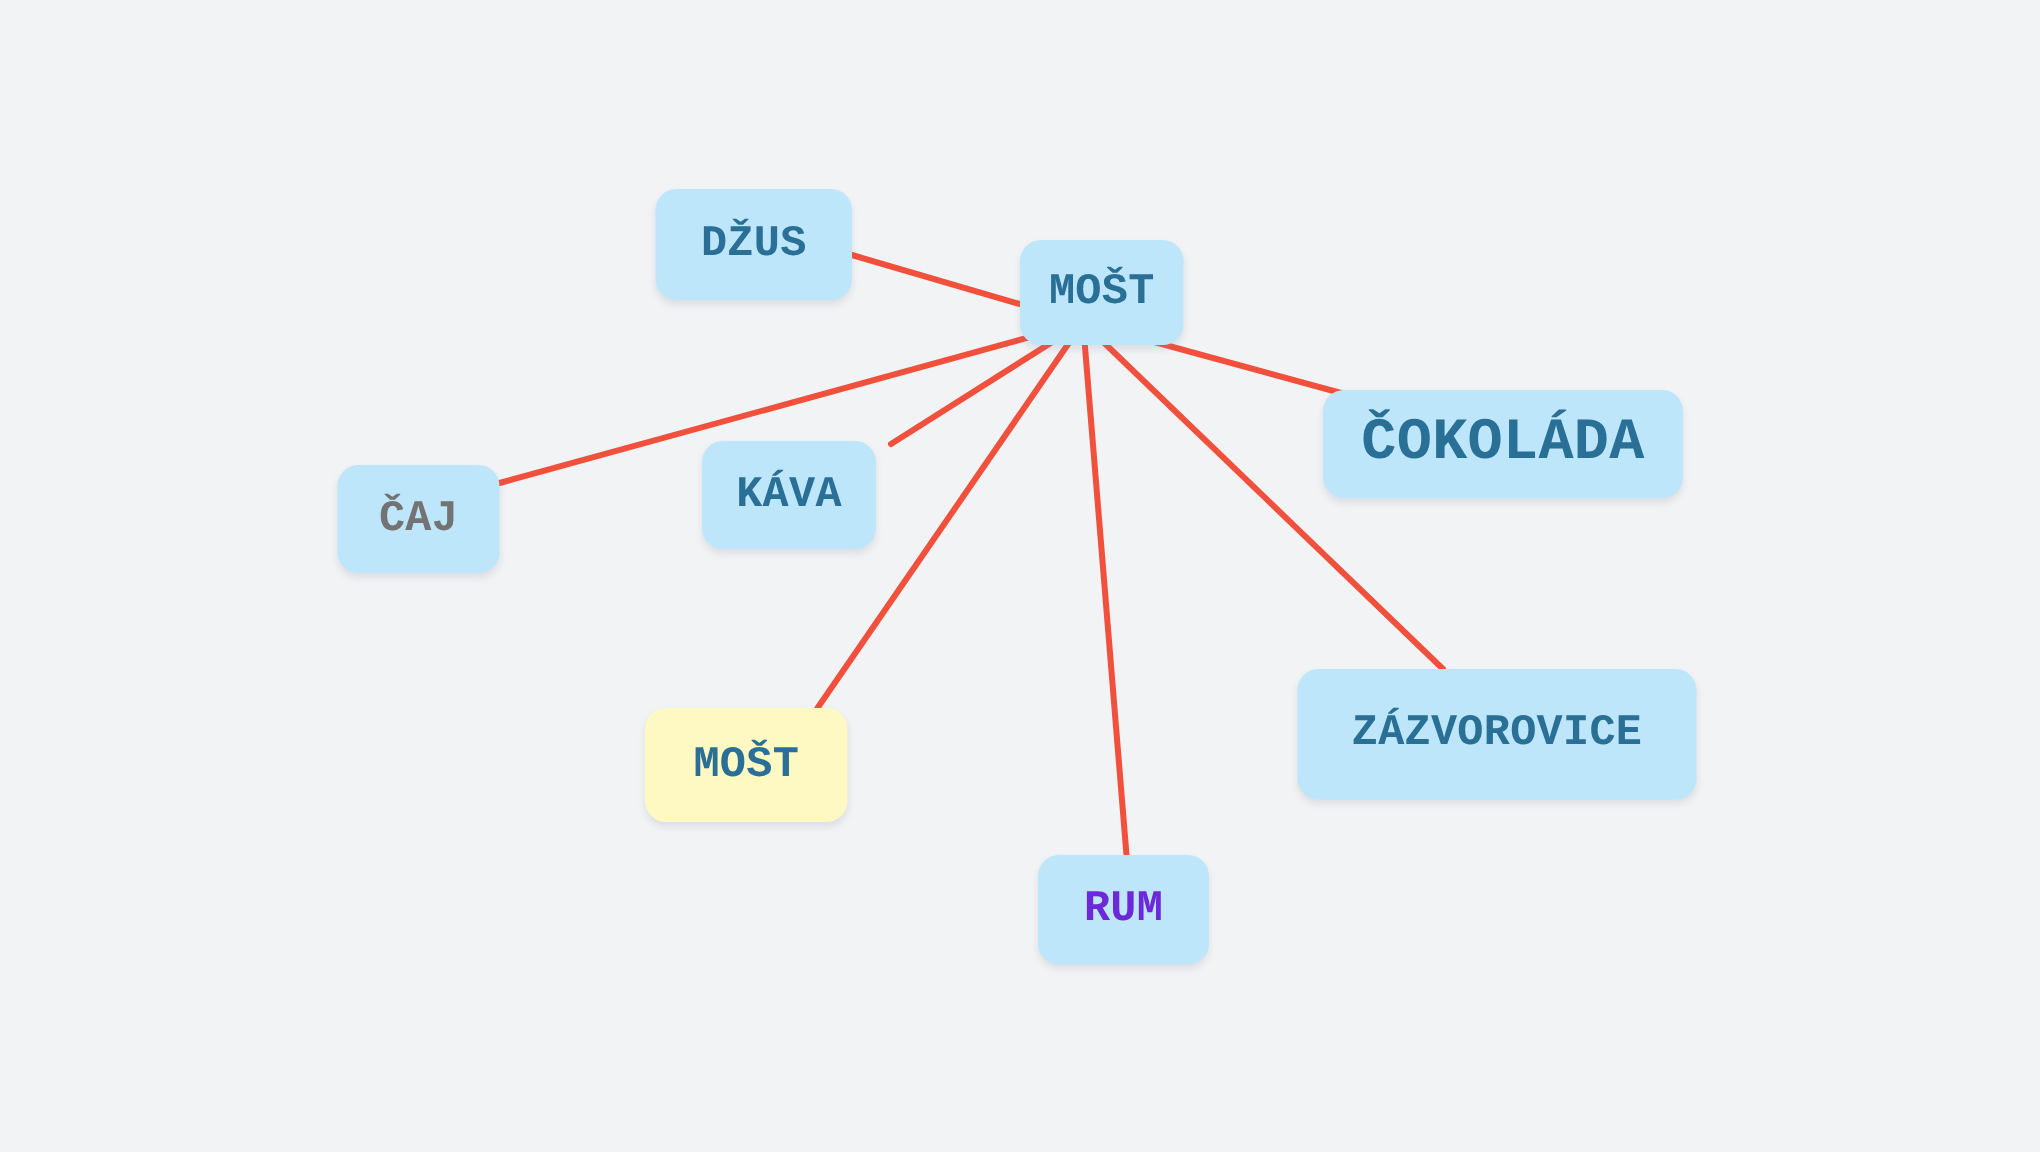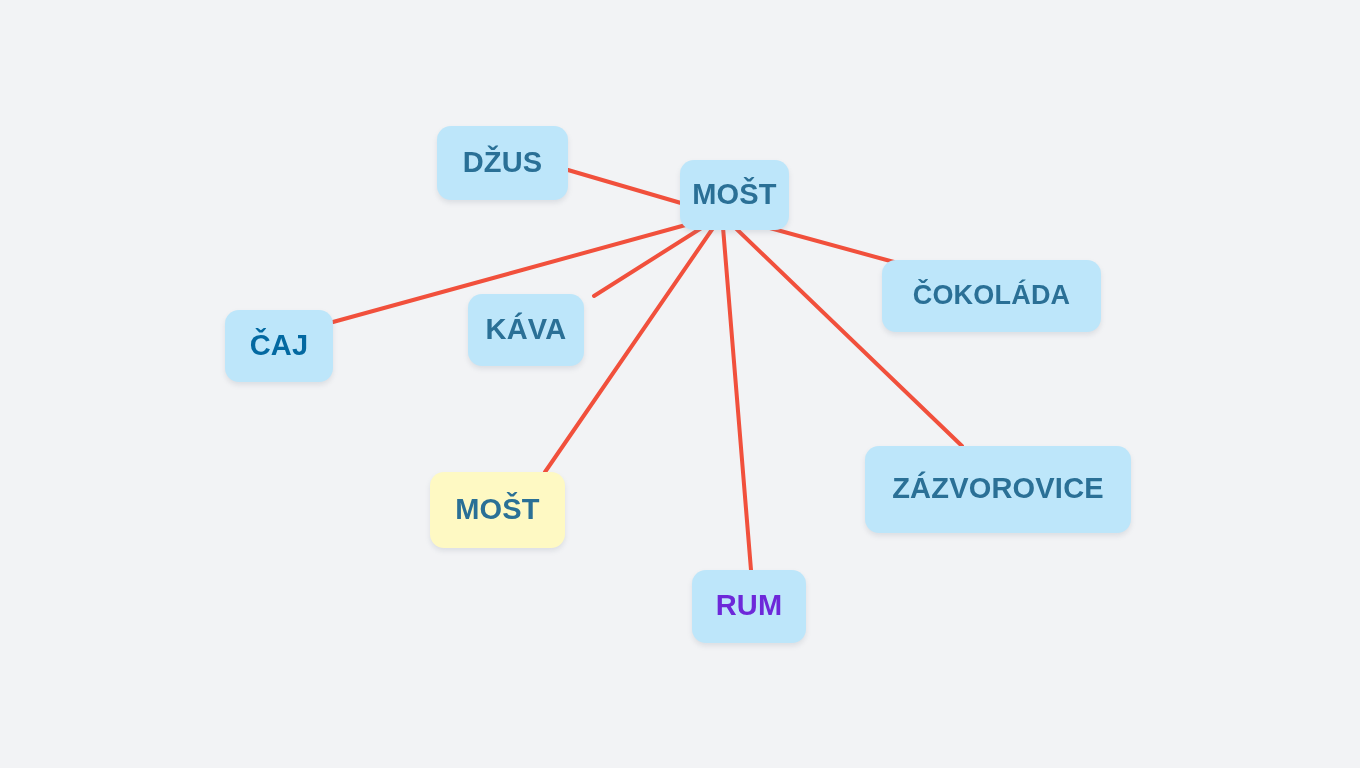--- a/index.html
+++ b/index.html
@@ -40,20 +40,21 @@
     color: #2a7096;
     font-weight: bold;
     letter-spacing: 0.2px;
     white-space: nowrap;
     user-select: none;
   }
   .node-label {
     display: block;
     line-height: 1;
     padding-bottom: 2px;
+    font-family: Liberation Mono, monospace;
   }
 </style>
 </head>
 <body>
 
 <div id="canvas">
 
   <svg id="edge-layer" viewBox="0 0 1360 768" xmlns="http://www.w3.org/2000/svg">
       <line x1="722" y1="215" x2="568" y2="170" stroke="#f1503c" stroke-width="4" stroke-linecap="round"></line>
       <line x1="722" y1="215" x2="333" y2="322" stroke="#f1503c" stroke-width="4" stroke-linecap="round"></line>
@@ -64,27 +65,27 @@
       <line x1="722" y1="215" x2="894" y2="262" stroke="#f1503c" stroke-width="4" stroke-linecap="round"></line>
     </svg>
 
   <div id="node-layer">
       <div class="node" style="left: 680px; top: 160px; width: 109px; height: 70px; background: rgb(189, 230, 250); color: rgb(42, 112, 150); font-size: 29px;">
         <span class="node-label">MOŠT</span>
       </div>
       <div class="node" style="left: 437px; top: 126px; width: 131px; height: 74px; background: rgb(189, 230, 250); color: rgb(42, 112, 150); font-size: 29px;">
         <span class="node-label">DŽUS</span>
       </div>
-      <div class="node" style="left: 225px; top: 310px; width: 108px; height: 72px; background: rgb(189, 230, 250); color: #0369a1; font-size: 29px; justify-content: center;">
+      <div class="node" style="left: 225px; top: 310px; width: 108px; height: 72px; background: rgb(189, 230, 250); color: #737373; font-size: 29px; justify-content: center;">
         <span class="node-label">ČAJ</span>
       </div>
       <div class="node" style="left: 468px; top: 294px; width: 116px; height: 72px; background: rgb(189, 230, 250); color: rgb(42, 112, 150); font-size: 29px;">
         <span class="node-label">KÁVA</span>
       </div>
-      <div class="node" style="left: 882px; top: 260px; width: 219px; height: 72px; background: rgb(189, 230, 250); color: rgb(42, 112, 150); font-size: 27px;">
+      <div class="node" style="left: 882px; top: 260px; width: 240px; height: 72px; background: rgb(189, 230, 250); color: rgb(42, 112, 150); font-size: 39px;">
         <span class="node-label">ČOKOLÁDA</span>
       </div>
       <div class="node" style="left: 865px; top: 446px; width: 266px; height: 87px; background: rgb(189, 230, 250); color: rgb(42, 112, 150); font-size: 29px;">
         <span class="node-label">ZÁZVOROVICE</span>
       </div>
       <div class="node" style="left: 430px; top: 472px; width: 135px; height: 76px; background: #fef9c3; color: rgb(42, 112, 150); font-size: 29px;">
         <span class="node-label">MOŠT</span>
       </div>
       <div class="node" style="left: 692px; top: 570px; width: 114px; height: 73px; background: rgb(189, 230, 250); color: #6d28d9; font-size: 29px;">
         <span class="node-label">RUM</span>

